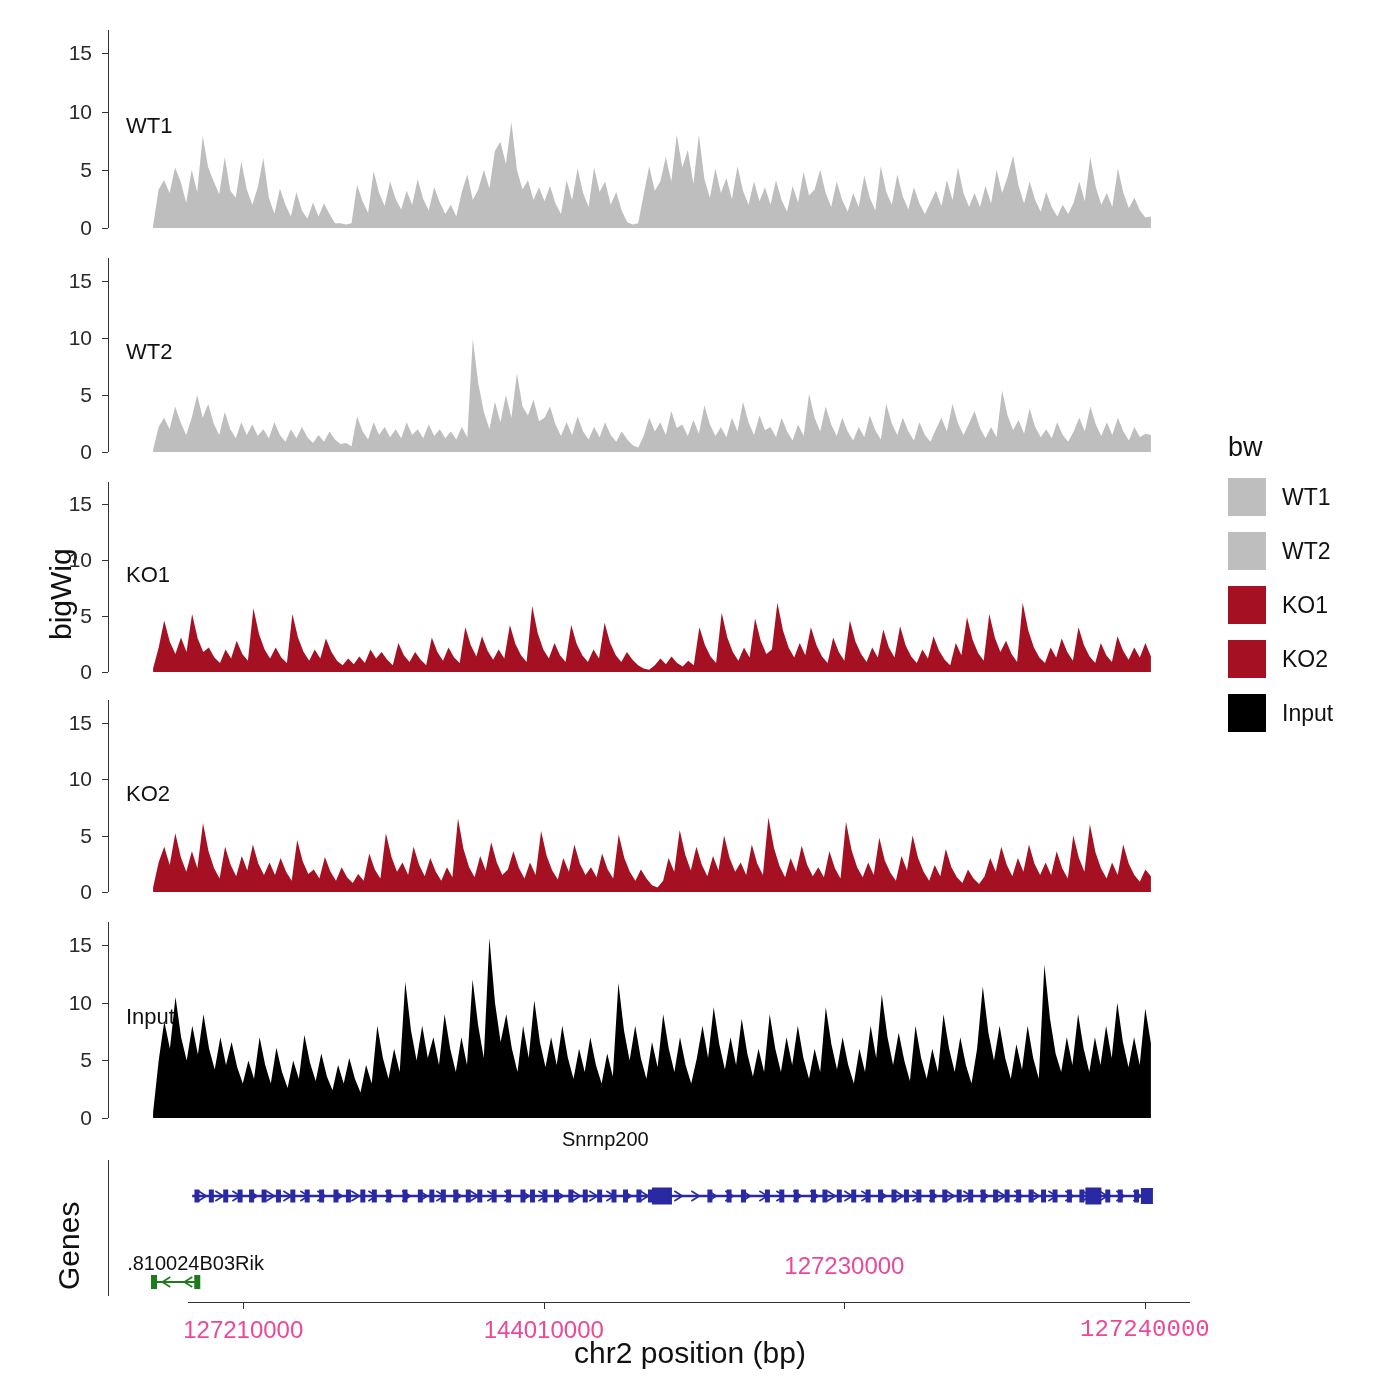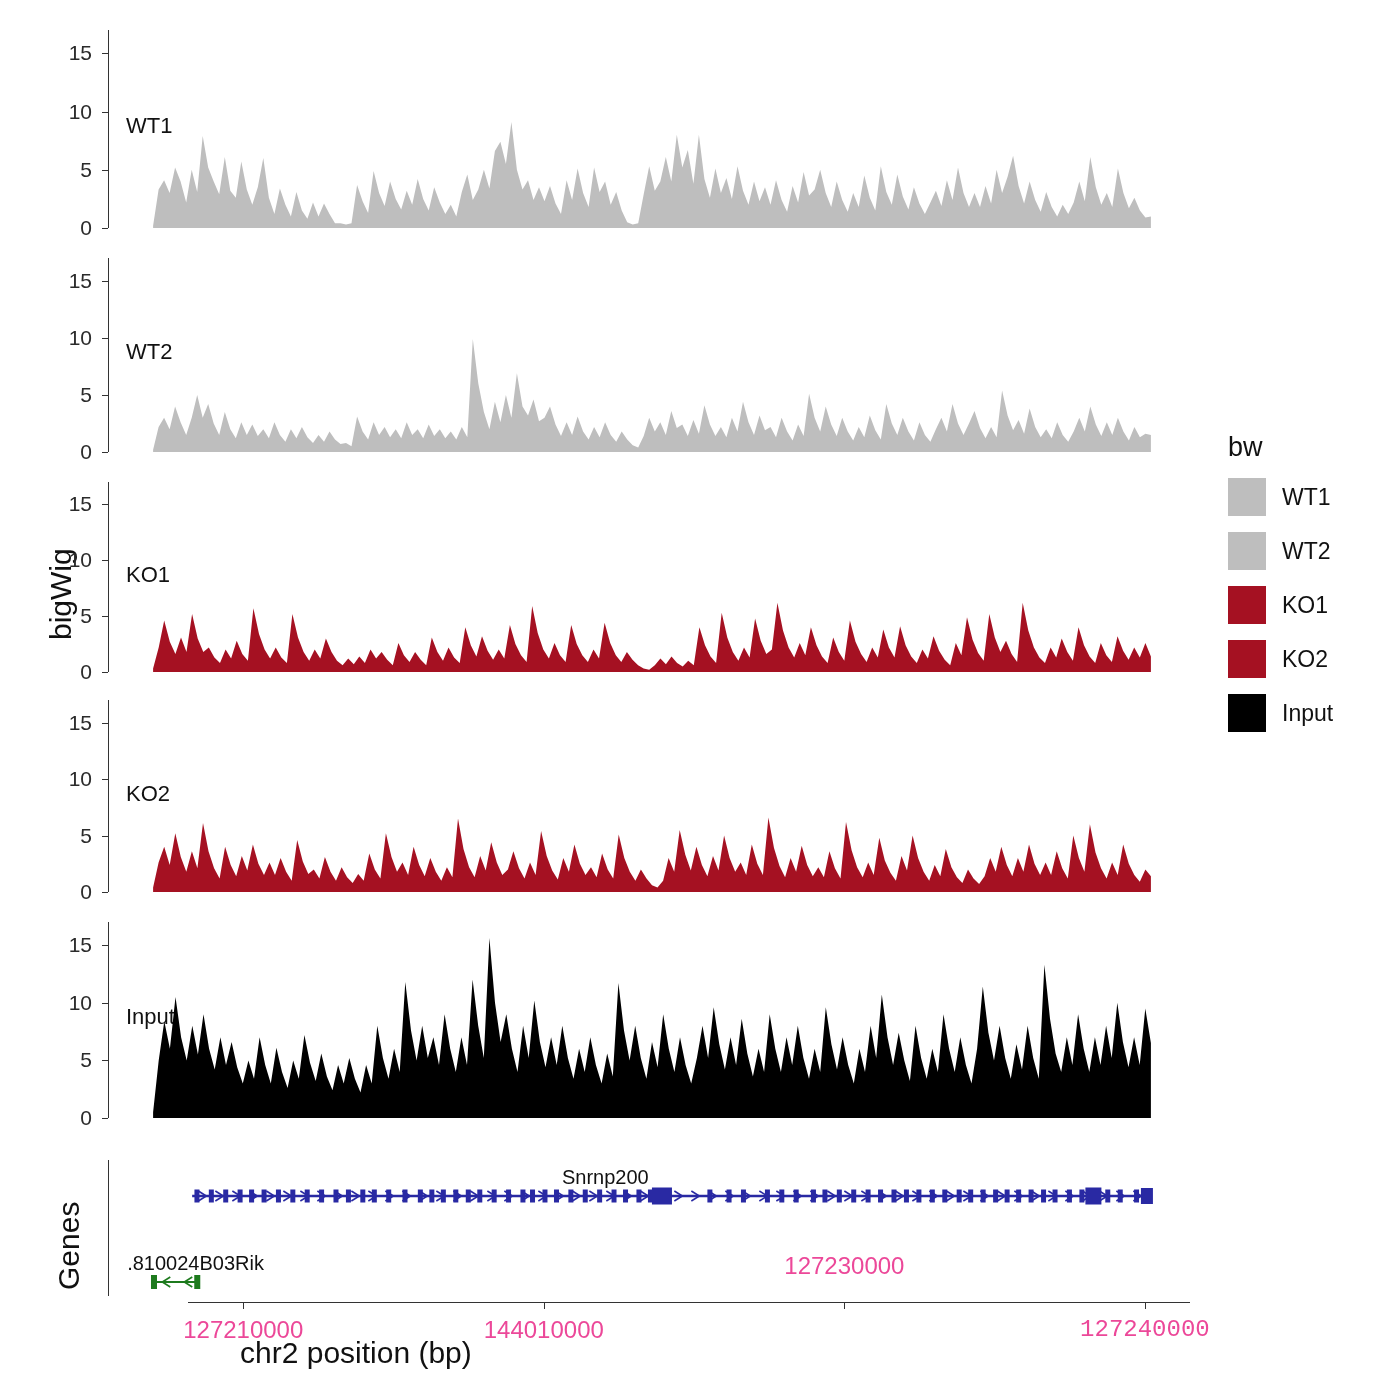--- a/index.html
+++ b/index.html
@@ -63,21 +63,21 @@
     color: #111;
     transform-origin: 0 0;
     transform: rotate(-90deg);
     white-space: nowrap;
   }
   .xlab {
     position: absolute;
     font-size: 30px;
     color: #111;
     white-space: nowrap;
-    text-align: left;
+    text-align: center;
   }
   .xtick-label {
     position: absolute;
     font-size: 24px;
     color: #ec4899;
     white-space: nowrap;
     transform: translateX(-50%);
   }
   .xaxis-line {
     position: absolute;
@@ -325,21 +325,21 @@
         <rect x="1117.7470666666666" y="29.5" width="5" height="13" fill="#2929A3"></rect>
         <rect x="1134.0461944444444" y="29.5" width="5" height="13" fill="#2929A3"></rect>
         <rect x="1146.5102333333332" y="29.5" width="5" height="13" fill="#2929A3"></rect>
         <rect x="1140.9277777777777" y="28" width="12" height="16" fill="#2929A3"></rect>
         <line x1="153.08333333333331" y1="122" x2="198.16666666666666" y2="122" stroke="#1D7A1D" stroke-width="2"></line>
         <path d="M 170.2833333333333 117 L 162.2833333333333 122 L 170.2833333333333 127" fill="none" stroke="#1D7A1D" stroke-width="1.6"></path>
         <path d="M 192.2833333333333 117 L 184.2833333333333 122 L 192.2833333333333 127" fill="none" stroke="#1D7A1D" stroke-width="1.6"></path>
         <rect x="150.98499999999999" y="115" width="6" height="14" fill="#1D7A1D"></rect>
         <rect x="194.265" y="115" width="6" height="14" fill="#1D7A1D"></rect>
       </svg>
-      <div class="gene-name" style="left: 561.928px; top: 1166px; color: rgb(17, 17, 17);">Snrnp200</div>
+      <div class="gene-name" style="left: 561.928px; top: 1128px; color: rgb(17, 17, 17);">Snrnp200</div>
       <div class="gene-name" style="left: 127.139px; top: 1252px; color: rgb(17, 17, 17);">.810024B03Rik</div>
     </div>
 
   <div class="legend-title" style="left:1228px; top:432px;">bw</div>
   <div id="legend" class="abs" style="left:1228px; top:478px;">
       <div class="legend-item" style="left: 0px; top: 0px;">
         <span class="legend-swatch" style="background: rgb(190, 190, 190);"></span>
         <span class="legend-label">WT1</span>
       </div>
       <div class="legend-item" style="left: 0px; top: 54px;">

